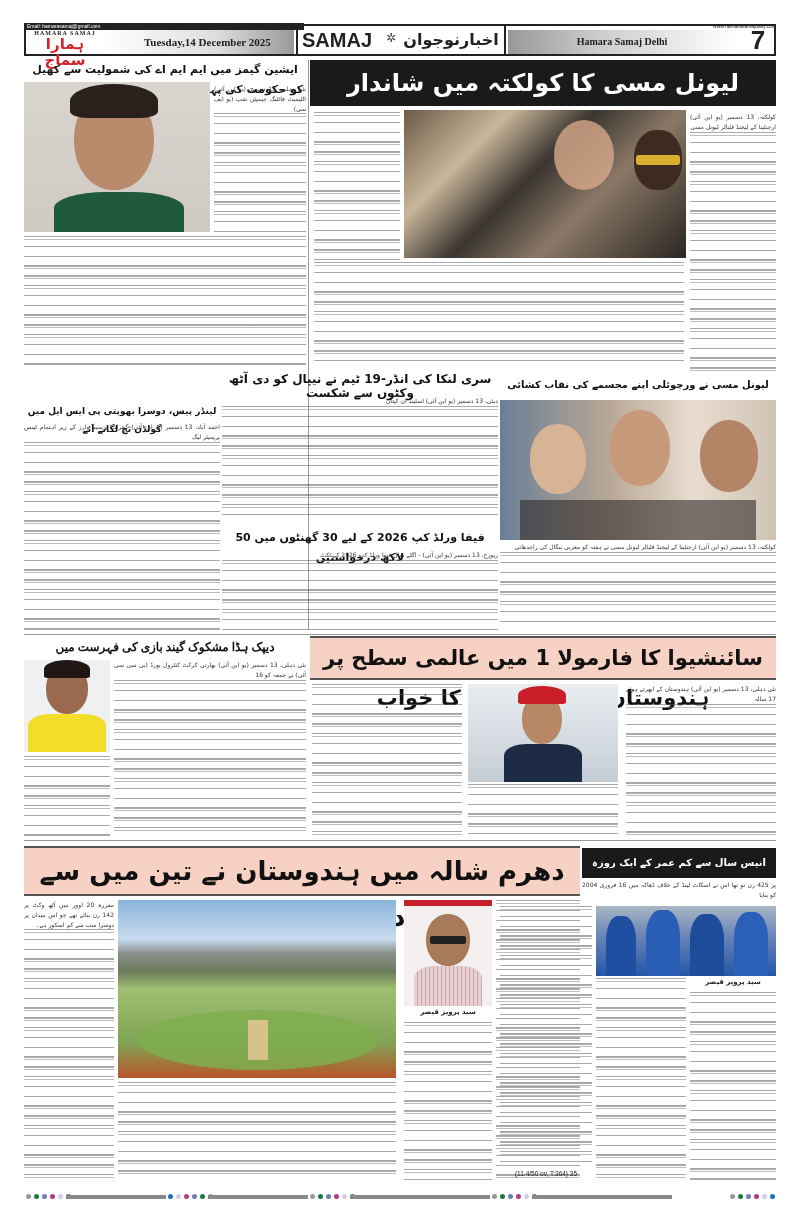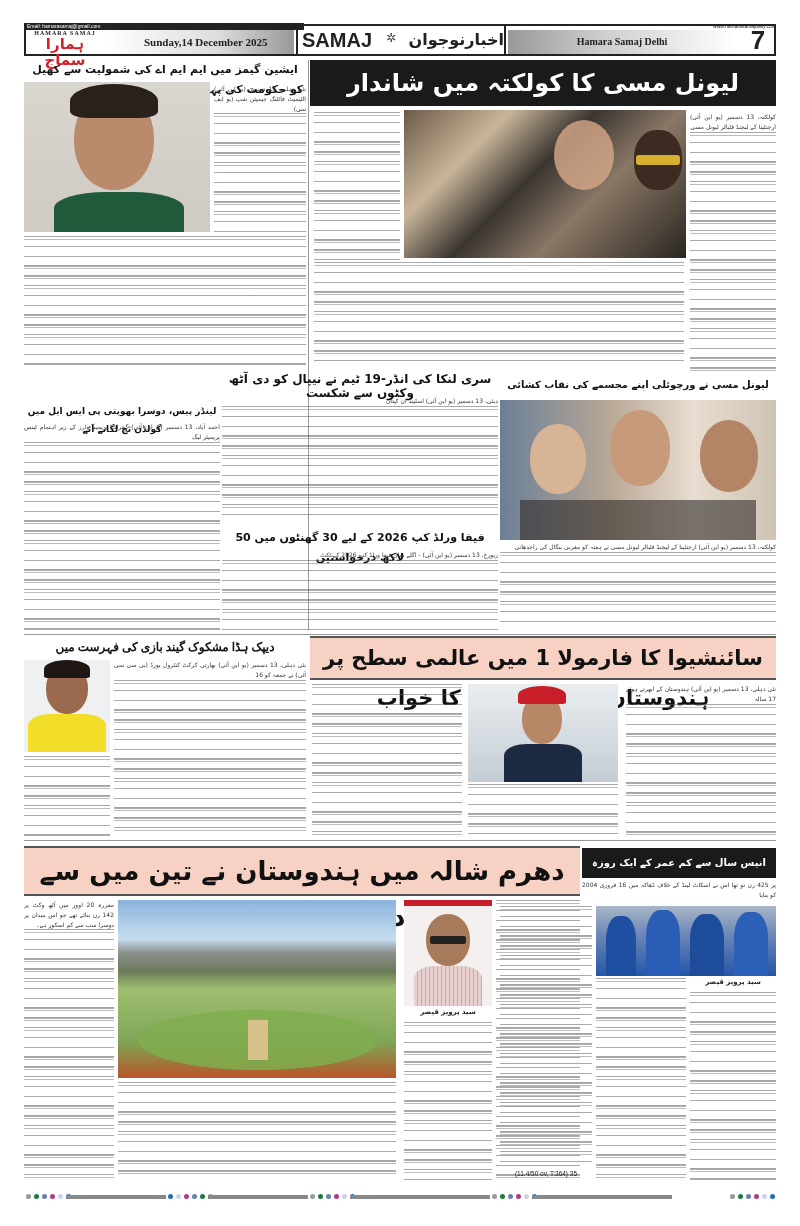--- a/index.html
+++ b/index.html
@@ -8,21 +8,21 @@
   
   .masthead { left: 24px; top: 24px; width: 752px; height: 32px; border: 2px solid #222; background: #fff; }
   .email-bar { left: 24px; top: 23px; width: 280px; height: 7px; background: #222; color: #fff; font-size: 5px; line-height: 7px; padding-left: 3px; font-family: "Liberation Sans", sans-serif; }
   .url-bar { right: 24px; top: 23px; width: 70px; height: 7px; color: #222; font-size: 5px; line-height: 7px; text-align: right; font-family: "Liberation Sans", sans-serif; }
   .logo-box { left: 26px; top: 30px; width: 78px; height: 24px; }
   .logo-en { font-family: "Liberation Serif", serif; font-weight: bold; font-size: 6px; color: #222; text-align: center; letter-spacing: 1px; }
   .logo-ur { font-size: 15px; font-weight: bold; color: #d2232a; text-align: center; line-height: 16px; direction: rtl; }
   .date-band { left: 104px; top: 30px; width: 190px; height: 24px; background: linear-gradient(90deg, #fff 0%, #ddd 60%, #999 100%); font-family: "Liberation Serif", serif; font-weight: bold; font-size: 11px; line-height: 24px; padding-left: 40px; }
   .sports-box { left: 296px; top: 26px; width: 90px; height: 28px; border-left: 2px solid #222; font-family: "Liberation Sans", sans-serif; font-weight: bold; font-size: 20px; line-height: 28px; padding-left: 4px; }
   .gear { left: 386px; top: 32px; width: 12px; height: 12px; font-size: 12px; line-height: 12px; color: #444; }
-  .akhbar-box { left: 398px; top: 26px; width: 108px; height: 28px; border-right: 2px solid #222; font-size: 16px; font-weight: bold; line-height: 28px; direction: rtl; }
+  .akhbar-box { left: 398px; top: 26px; width: 108px; height: 28px; border-right: 2px solid #222; font-size: 16px; font-weight: bold; line-height: 28px; text-align: center; direction: rtl; }
   .hs-band { left: 508px; top: 30px; width: 228px; height: 24px; background: linear-gradient(90deg, #999 0%, #ccc 40%, #fff 100%); font-family: "Liberation Serif", serif; font-weight: bold; font-size: 10px; line-height: 24px; text-align: center; }
   .page-num { left: 740px; top: 26px; width: 36px; height: 28px; font-family: "Liberation Sans", sans-serif; font-weight: 900; font-size: 26px; line-height: 28px; text-align: center; }
   
   .hl-dark { background: #1a1a1a; color: #fff; direction: rtl; text-align: center; font-weight: bold; }
   .hl-peach { background: #f7d1c3; color: #111; direction: rtl; text-align: center; font-weight: bold; border-top: 2px solid #555; border-bottom: 2px solid #555; }
   .hl-plain { color: #111; direction: rtl; text-align: center; font-weight: bold; }
   .rtl { direction: rtl; text-align: justify; }
   .body-text { font-size: 6.4px; line-height: 9.8px; color: #333; }
   .textblock { overflow: hidden; direction: rtl; }
   .lines { width: 100%; height: 100%; background: repeating-linear-gradient(180deg, #5a5a5a 0px, #6a6a6a 1.4px, transparent 1.4px, transparent 3px, #888 3px, #888 3.6px, transparent 3.6px, transparent 9.8px); opacity: 0.55; }
@@ -37,21 +37,21 @@
 </head>
 <body>
 
 <div class="abs masthead"></div>
 <div class="abs email-bar">Email: hamarasamaj@gmail.com</div>
 <div class="abs url-bar">www.hamarasamajdaily.com</div>
 <div class="abs logo-box">
   <div class="logo-en">HAMARA SAMAJ</div>
   <div class="logo-ur">ہمارا سماج</div>
 </div>
-<div class="abs date-band">Sunday,14 December 2025</div>
+<div class="abs date-band">Tuesday,14 December 2025</div>
 <div class="abs sports-box">SAMAJ</div>
 <div class="abs gear">✲</div>
 <div class="abs akhbar-box">اخبارنوجوان</div>
 <div class="abs hs-band">Hamara Samaj Delhi</div>
 <div class="abs page-num">7</div>
 
 <div class="abs hl-dark" style="left:310px;top:60px;width:466px;height:46px;font-size:24px;line-height:46px;">لیونل مسی کا کولکتہ میں شاندار استقبال، ایک جھلک نہ ملنے پر شائقین برہم</div>
 <div class="abs photo" style="left:404px;top:110px;width:282px;height:148px;background:linear-gradient(135deg,#6b5a48 0%,#c9b69a 25%,#3a3530 45%,#8a7866 65%,#2b2622 100%);">
   <div class="abs" style="left:150px;top:10px;width:60px;height:70px;border-radius:50%;background:#d7a98a;opacity:.8;"></div>
   <div class="abs" style="left:230px;top:20px;width:48px;height:60px;border-radius:45%;background:#3d2b22;"></div>

